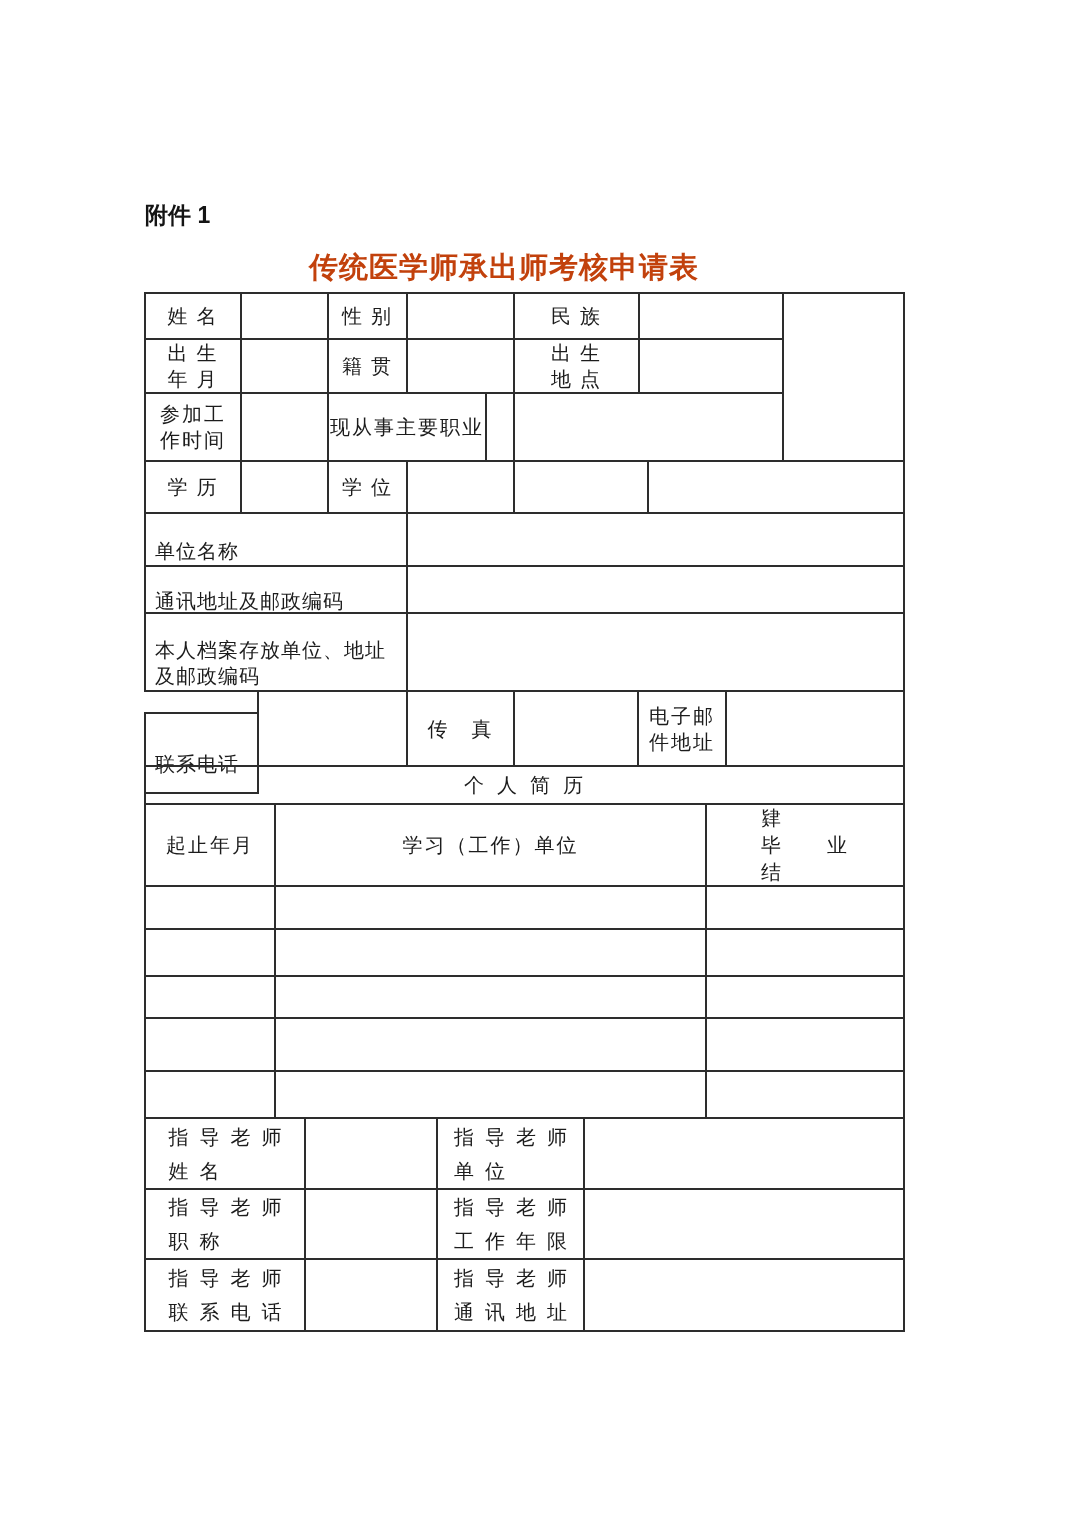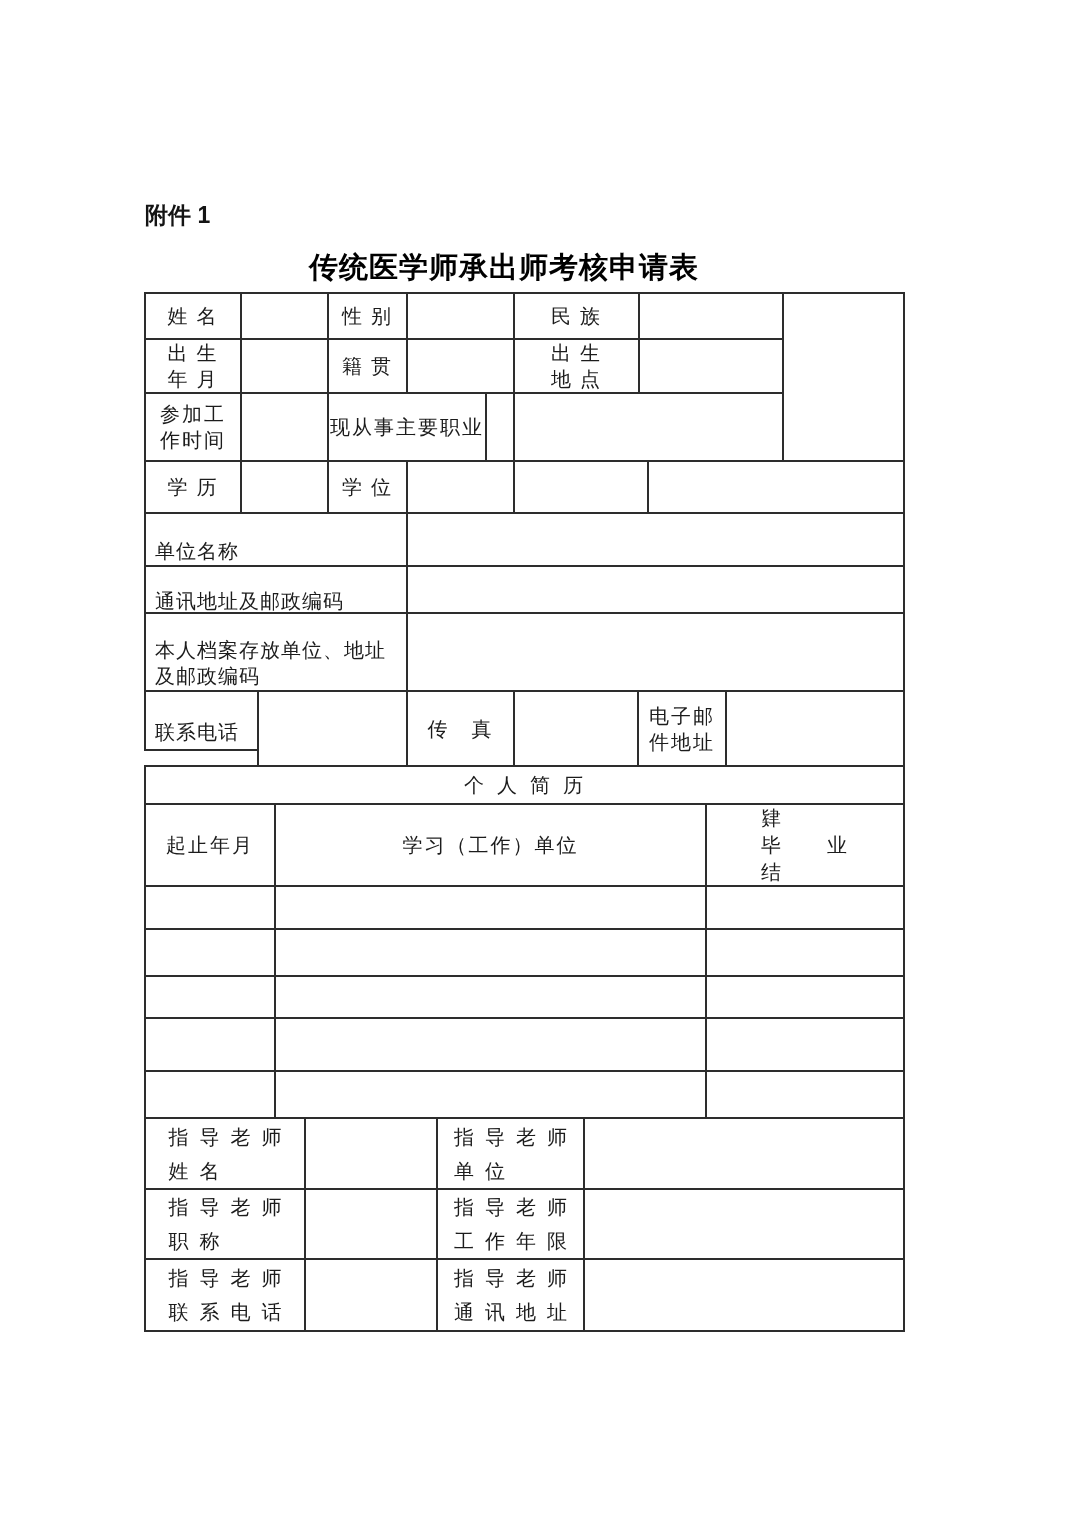--- a/index.html
+++ b/index.html
@@ -9,21 +9,21 @@
     overflow:hidden; font-family:"Liberation Serif","DejaVu Serif",serif;
   }
   .attachment {
     position:absolute; left:145px; top:200px;
     font-family:"Liberation Sans","DejaVu Sans",sans-serif;
     font-weight:700; font-size:23px; color:#141414;
   }
   .title {
     position:absolute; left:124px; top:248px; width:760px; text-align:center;
     font-family:"Liberation Sans","DejaVu Sans",sans-serif;
-    font-weight:700; font-size:29px; color:#000000; letter-spacing:1px;
+    font-weight:700; font-size:29px; color:#c2410c; letter-spacing:1px;
   }
   .tbl { position:absolute; left:144px; top:292px; width:761px; height:1040px; }
   .c {
     position:absolute; box-sizing:border-box; border:2px solid #2d2d2d;
     display:flex; align-items:center; justify-content:center; background:transparent;
   }
   .c span {
     display:block; white-space:pre-line; text-align:left;
     font-size:20px; line-height:26px; letter-spacing:2px; color:#1c1c1c;
   }
@@ -101,21 +101,21 @@
         <span>通讯地址及邮政编码</span>
       </div>
     <div class="c" style="left:262px;top:273px;width:499px;height:49px"></div>
 
     <div class="c left" style="left:0;top:320px;width:264px;height:80px">
         <span>本人档案存放单位、地址
 及邮政编码</span>
       </div>
     <div class="c" style="left:262px;top:320px;width:499px;height:80px"></div>
 
-    <div class="c left" style="left:0;top:398px;width:115px;height:61px">
+    <div class="c left" style="left:0;top:420px;width:115px;height:82px">
         <span>联系电话</span>
       </div>
     <div class="c" style="left:113px;top:398px;width:151px;height:77px"></div>
     <div class="c" style="left:262px;top:398px;width:109px;height:77px">
         <span>传　真</span>
       </div>
     <div class="c" style="left:369px;top:398px;width:126px;height:77px"></div>
     <div class="c" style="left:493px;top:398px;width:90px;height:77px">
         <span>电子邮
 件地址</span>

